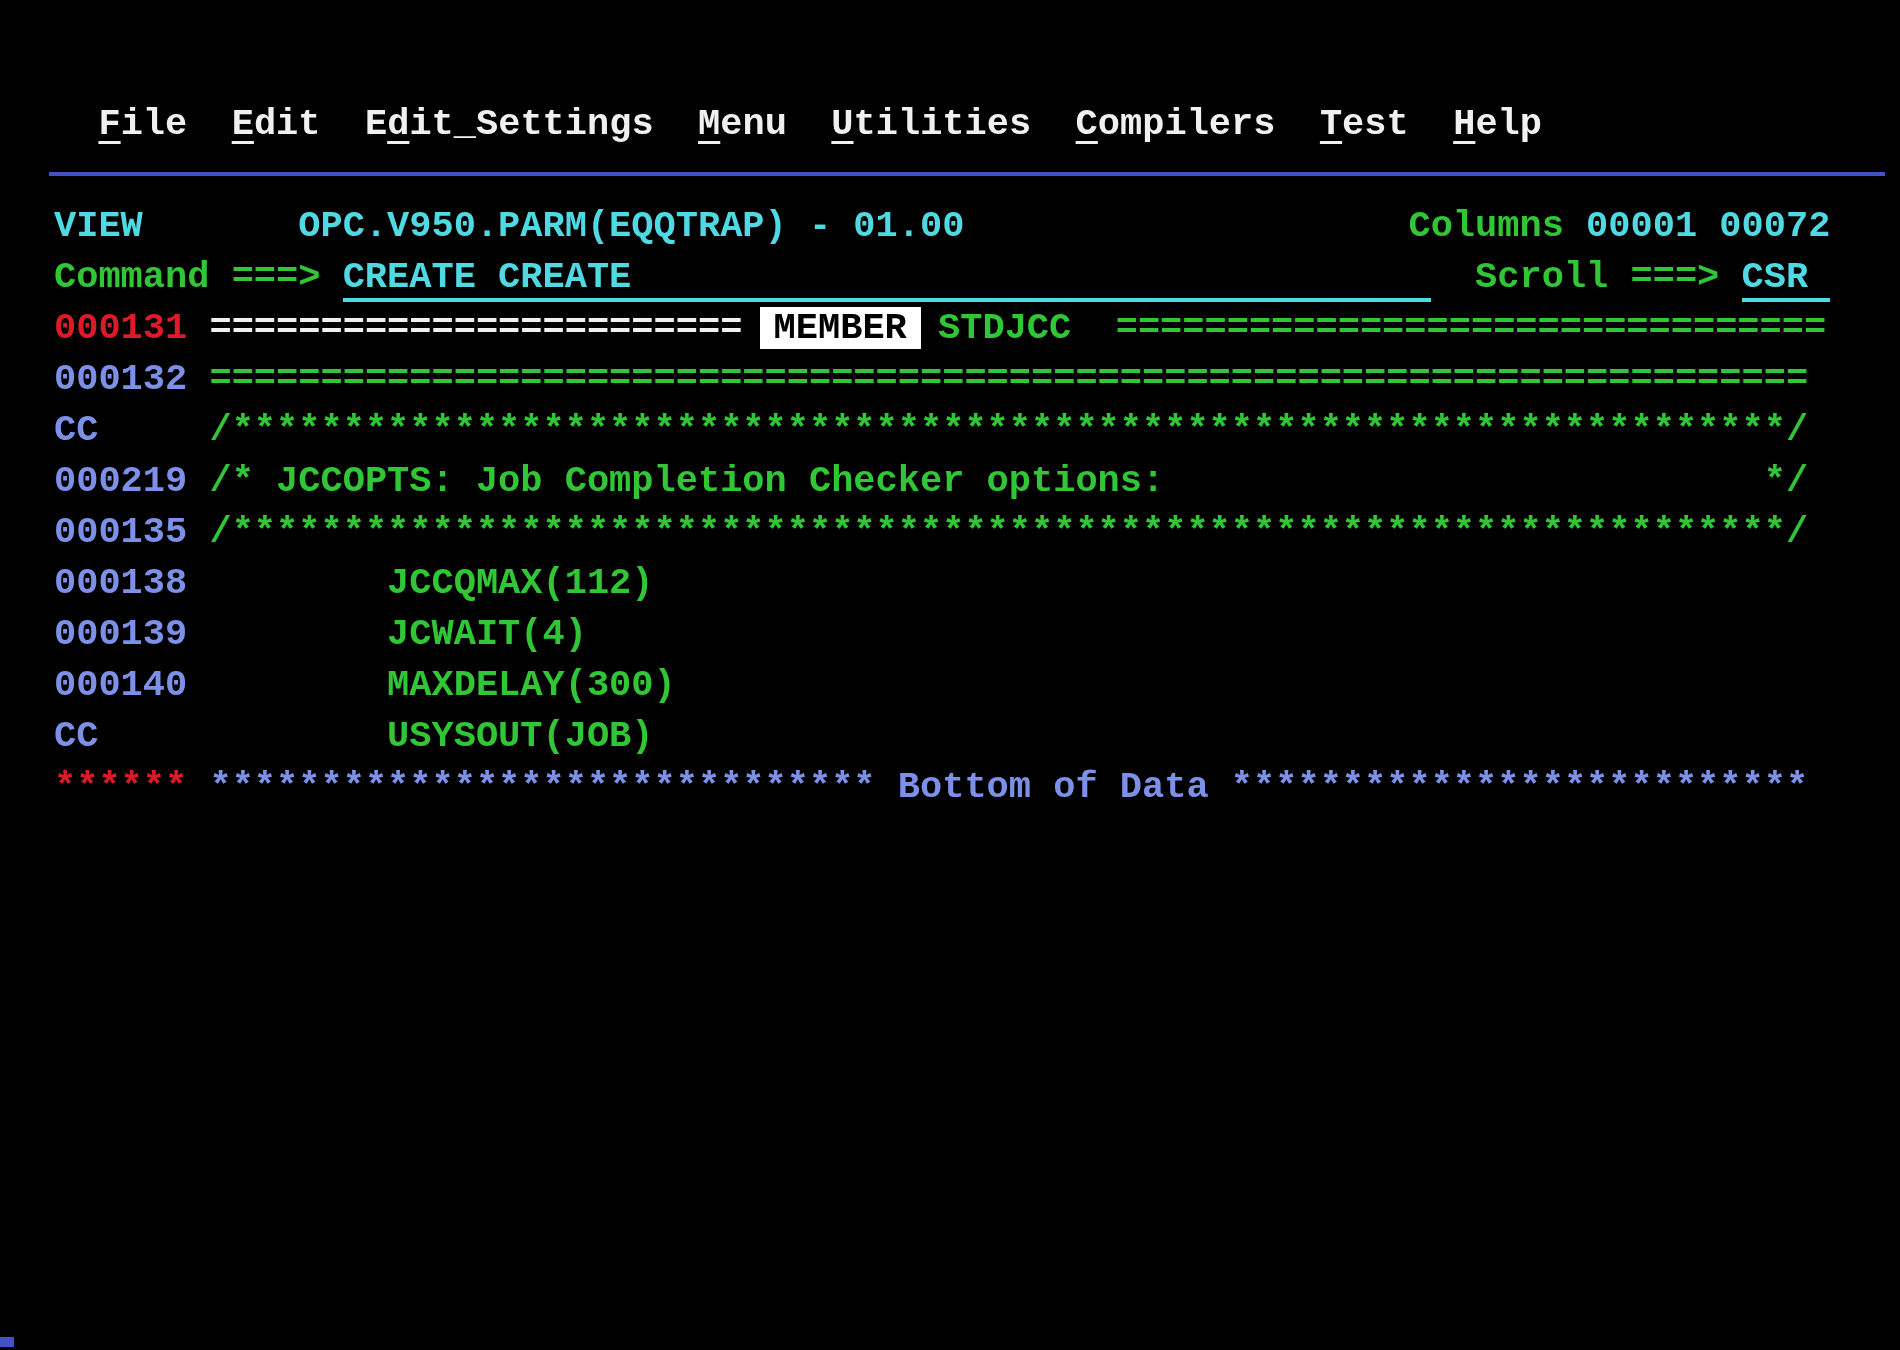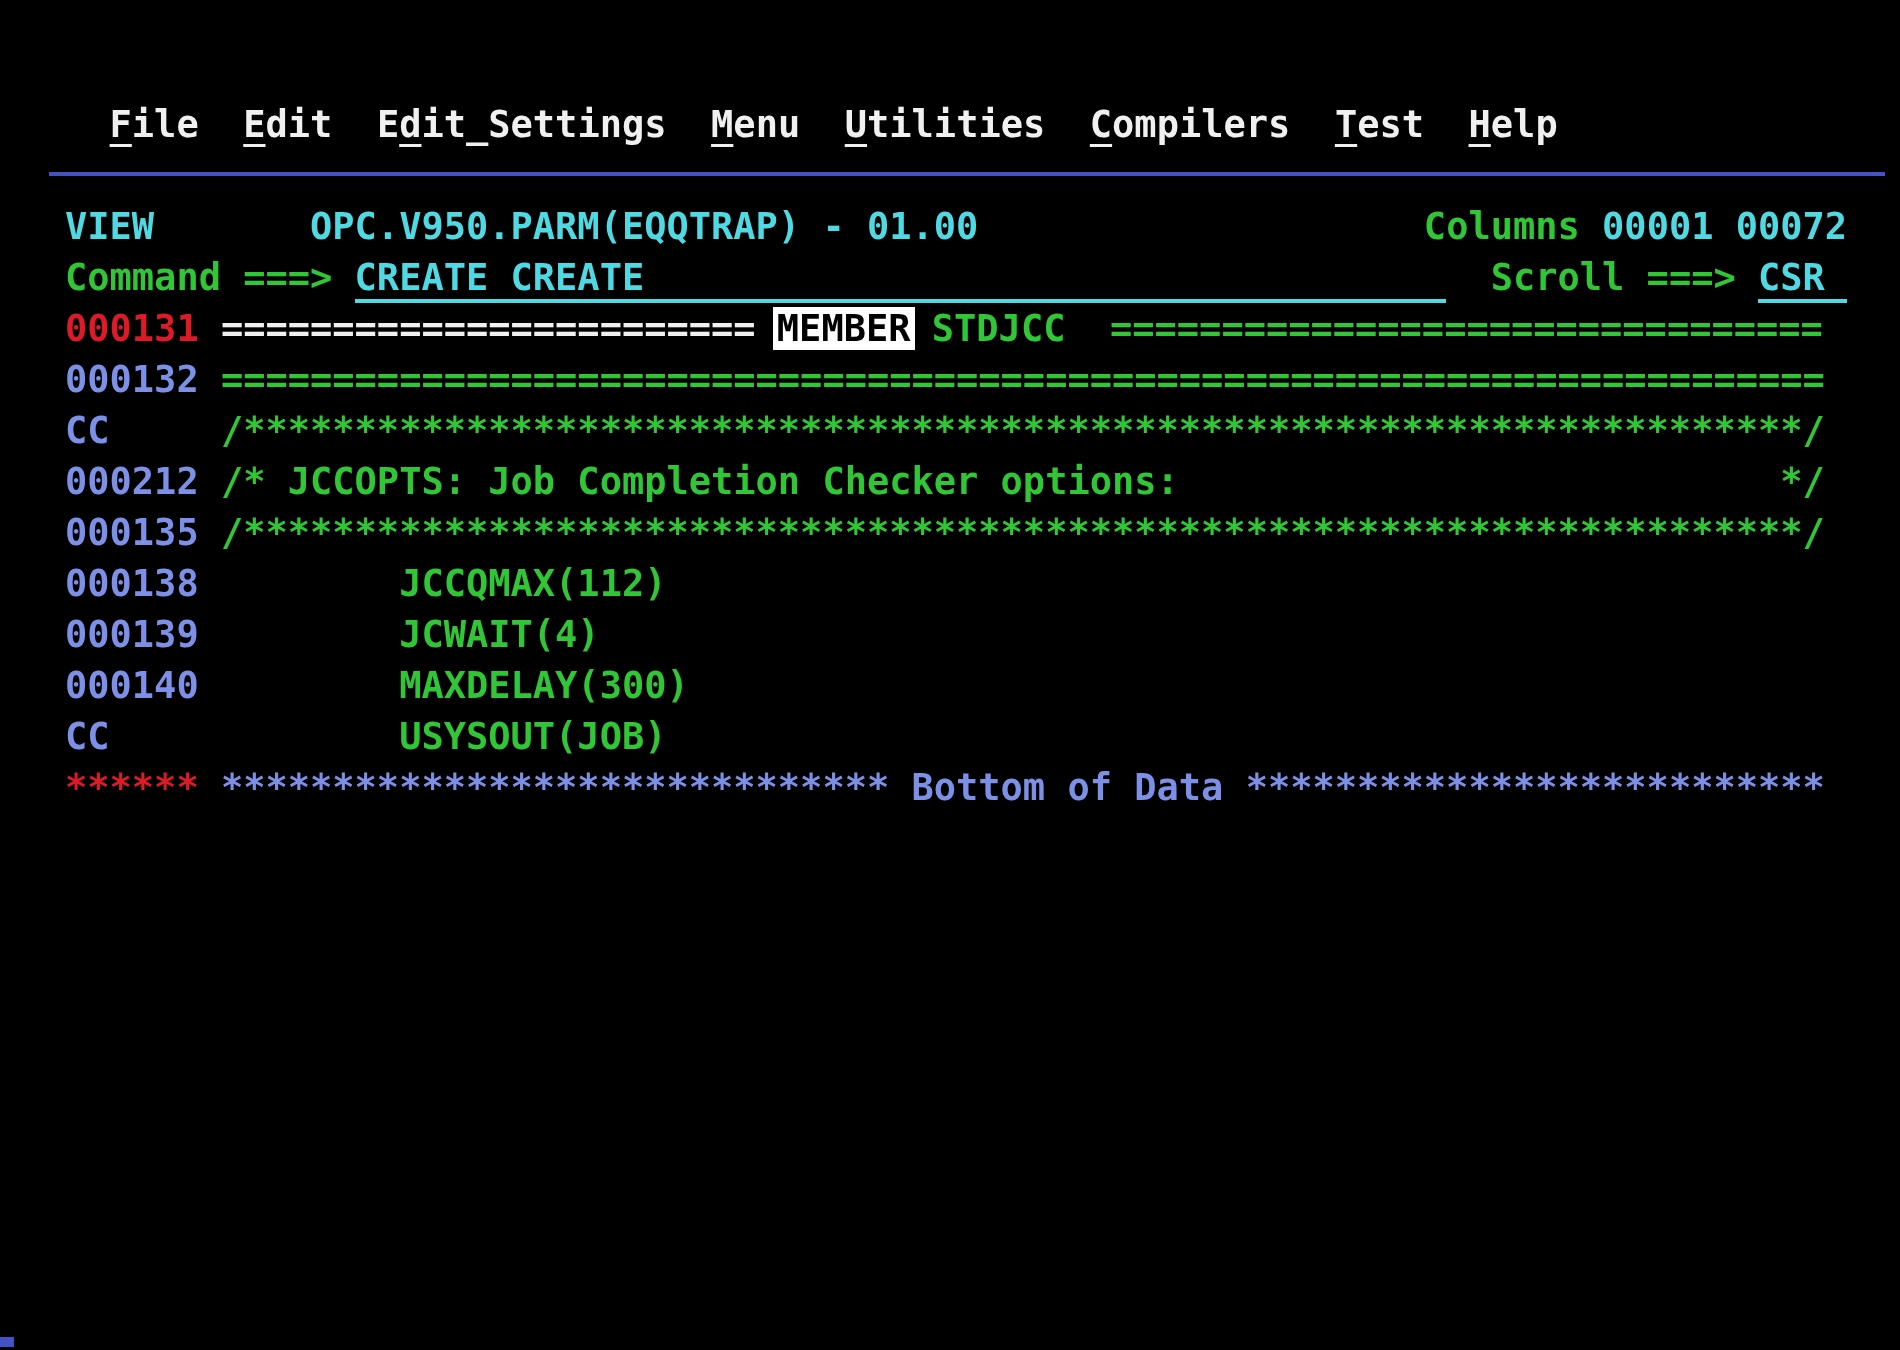--- a/index.html
+++ b/index.html
@@ -3,48 +3,48 @@
 <meta charset="utf-8">
 <style>
   html,body{margin:0;padding:0;background:#000;}
   .screen{
     position:relative;width:1900px;height:1350px;overflow:hidden;
     background:var(--background,#000);
     font-family:"DejaVu Sans Mono",monospace;
     font-weight:bold;
     font-size:37px;
   }
-  #rows{position:absolute;left:65px;top:99px;}
+  #rows{position:absolute;left:54px;top:99px;font-family:Liberation Mono, monospace;}
   .row{height:51px;line-height:51px;white-space:pre;}
   .white{color:var(--white,#F0F0F0);}
   .green{color:var(--green,#30C635);}
   .turq{color:var(--turquoise,#4FD9E2);}
   .blue{color:var(--blue,#7D90E8);}
   .red{color:var(--red,#DC1A28);margin-top:33px;}
-  .reverse{background:var(--reverse-bg,#fff);color:var(--reverse-fg,#000);padding:0 4px;margin:13px -5px;}
+  .reverse{background:var(--reverse-bg,#fff);color:var(--reverse-fg,#000);padding:0 14px;margin:13px -5px;}
   .input{border-bottom:4px solid currentColor;}
   .mnemonic{text-decoration:underline;text-decoration-thickness:3px;text-underline-offset:7px;}
   .separator{position:absolute;left:49px;top:172px;width:1836px;height:4px;background:var(--separator-blue,#4353C6);}
   .oia{position:absolute;left:0;top:1337px;width:14px;height:10px;background:var(--separator-blue,#4353C6);}
   .menu-item{cursor:default;}
 </style>
 </head>
 <body>
 
 <div class="screen">
   <div class="separator"></div>
   <div id="rows">
       <div class="row"><span class="white">  </span><span class="white menu-item"><span class="mnemonic">F</span><span>ile</span></span><span class="white">  </span><span class="white menu-item"><span class="mnemonic">E</span><span>dit</span></span><span class="white">  </span><span class="white menu-item"><span>E</span><span class="mnemonic">d</span><span>it_Settings</span></span><span class="white">  </span><span class="white menu-item"><span class="mnemonic">M</span><span>enu</span></span><span class="white">  </span><span class="white menu-item"><span class="mnemonic">U</span><span>tilities</span></span><span class="white">  </span><span class="white menu-item"><span class="mnemonic">C</span><span>ompilers</span></span><span class="white">  </span><span class="white menu-item"><span class="mnemonic">T</span><span>est</span></span><span class="white">  </span><span class="white menu-item"><span class="mnemonic">H</span><span>elp</span></span></div>
       <div class="row"></div>
       <div class="row"><span class="turq">VIEW</span><span>       </span><span class="turq">OPC.V950.PARM(EQQTRAP) - 01.00</span><span>                    </span><span class="green">Columns </span><span class="turq">00001 00072</span></div>
       <div class="row"><span class="green">Command ===&gt; </span><span class="turq input">CREATE CREATE                                    </span><span>  </span><span class="green">Scroll ===&gt; </span><span class="turq input">CSR </span></div>
       <div class="row"><span class="red">000131</span><span> </span><span class="white">========================</span><span class="white"> </span><span class="reverse">MEMBER</span><span class="green"> </span><span class="green">STDJCC</span><span class="green">  </span><span class="green">================================</span></div>
       <div class="row"><span class="blue">000132</span><span> </span><span class="green">========================================================================</span></div>
       <div class="row"><span class="blue">CC    </span><span> </span><span class="green">/**********************************************************************/</span></div>
-      <div class="row"><span class="blue">000212</span><span> </span><span class="green">/* JCCOPTS: Job Completion Checker options:</span><span class="green">                           </span><span class="green">*/</span></div>
+      <div class="row"><span class="blue">000219</span><span> </span><span class="green">/* JCCOPTS: Job Completion Checker options:</span><span class="green">                           </span><span class="green">*/</span></div>
       <div class="row"><span class="blue">000135</span><span> </span><span class="green">/**********************************************************************/</span></div>
       <div class="row"><span class="blue">000138</span><span> </span><span class="green">        JCCQMAX(112)</span></div>
       <div class="row"><span class="blue">000139</span><span> </span><span class="green">        JCWAIT(4)</span></div>
       <div class="row"><span class="blue">000140</span><span> </span><span class="green">        MAXDELAY(300)</span></div>
       <div class="row"><span class="blue">CC    </span><span> </span><span class="green">        USYSOUT(JOB)</span></div>
       <div class="row"><span class="red">******</span><span> </span><span class="blue">******************************</span><span class="blue"> Bottom of Data </span><span class="blue">**************************</span></div>
     </div>
   <div class="oia"></div>
 </div>
 

